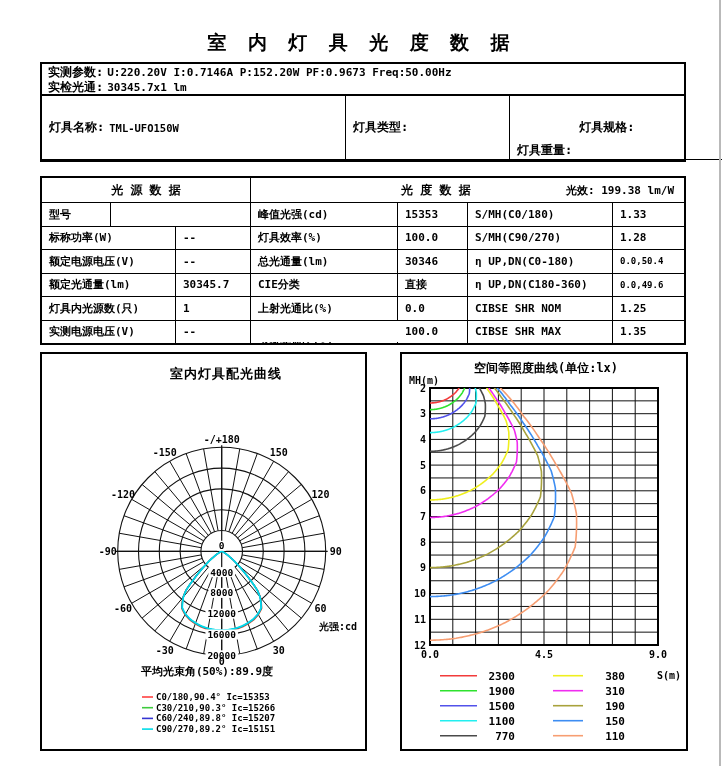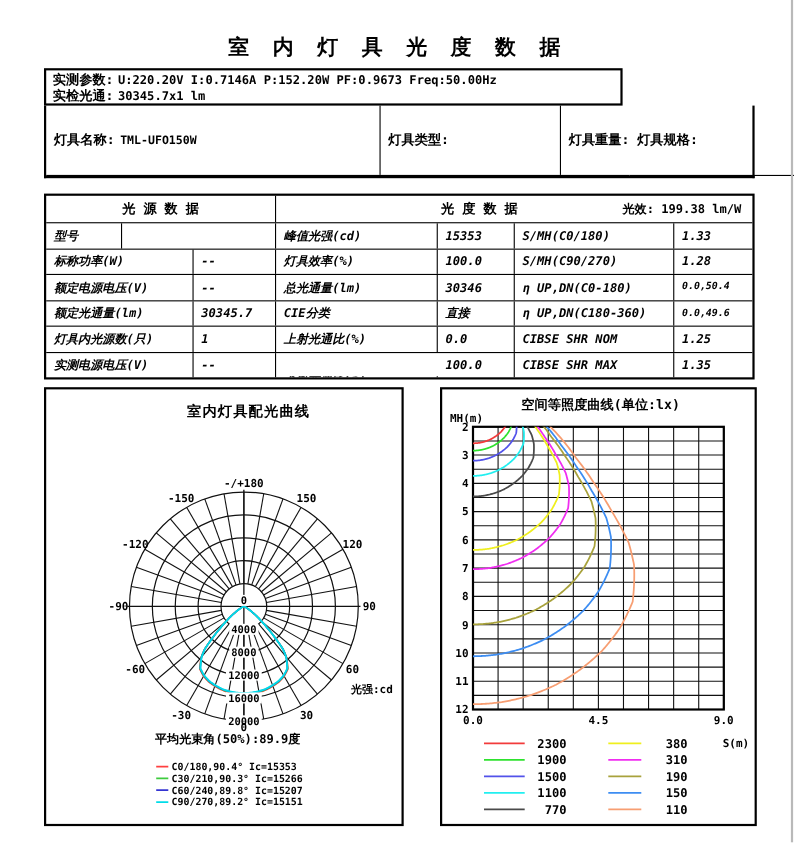--- a/index.html
+++ b/index.html
@@ -1,43 +1,43 @@
 <!DOCTYPE html>
 <html><head>
 <meta charset="utf-8">
 <style>
   html,body{margin:0;padding:0;}
   body{width:722px;height:766px;position:relative;background:#ffffff;color:#000;
        font-family:"DejaVu Sans Mono","Liberation Mono",monospace;overflow:hidden;}
   .abs{position:absolute;}
   .page-title{left:0;top:30px;width:722px;text-align:center;font-size:19px;font-weight:bold;letter-spacing:5px;}
   
-  #tableA{left:40px;top:62px;width:526px;height:34px;border:2px solid #000;box-sizing:border-box;
+  #tableA{left:40px;top:62px;width:646px;height:34px;border:2px solid #000;box-sizing:border-box;
           padding:1px 6px;font-size:11px;font-weight:bold;}
   #tableA .ln{line-height:15px;white-space:nowrap;}
   #tableA .lbl{font-size:12px;margin-right:4px;}
   
   #tableB{left:40px;top:96px;width:646px;height:66px;border:2px solid #000;border-top:none;
           box-sizing:border-box;display:flex;flex-direction:row;}
   #tableB .row{flex:1;display:flex;border-bottom:1.5px solid #000;}
   #tableB .row:last-child{border-bottom:none;}
   #tableB .cell{display:flex;align-items:center;padding-left:7px;border-right:1.5px solid #000;
           font-size:12px;font-weight:bold;white-space:nowrap;box-sizing:border-box;}
   #tableB .cell:last-child{border-right:none;}
-  #tableB .c0{width:304px;} #tableB .c1{width:164px;} #tableB .c2{flex:1;}
+  #tableB .c0{width:304px;} #tableB .c1{width:164px;} #tableB .c2{flex:1;align-items:flex-end;}
   #tableB .val{font-size:10.5px;margin-left:5px;}
   
   #tableC{left:40px;top:176px;width:646px;border:2px solid #000;box-sizing:border-box;text-align:center;}
   #tableC .hrow{height:24px;display:flex;border-bottom:1.5px solid #000;font-weight:bold;}
   #tableC .hleft{width:209px;border-right:1.5px solid #000;display:flex;align-items:center;
           justify-content:center;font-size:12px;box-sizing:border-box;}
   #tableC .hright{flex:1;position:relative;font-size:12px;}
   #tableC .hmid{position:absolute;left:150px;top:4px;}
   #tableC .heff{position:absolute;right:10px;top:5px;font-size:11px;}
-  #tableC .drow{height:22.5px;display:flex;border-bottom:1.5px solid #000;font-weight:bold;font-style:italic;}
+  #tableC .drow{height:22.5px;display:flex;border-bottom:1.5px solid #000;font-weight:bold;}
   #tableC .drow:last-child{border-bottom:none;}
   #tableC .dcell{display:flex;align-items:center;padding-left:7px;border-right:1.5px solid #000;
           font-size:11px;white-space:nowrap;box-sizing:border-box;overflow:hidden;}
   #tableC .dcell:last-child{border-right:none;}
   #tableC .dcell.small{font-size:9px;}
   
   #polarBox{left:40px;top:352px;width:327px;height:399px;border:2px solid #000;box-sizing:border-box;}
   #isoBox{left:400px;top:352px;width:288px;height:399px;border:2px solid #000;box-sizing:border-box;}
   svg{display:block;}
   svg text{font-family:"DejaVu Sans Mono","Liberation Mono",monospace;font-weight:bold;fill:#000;}

